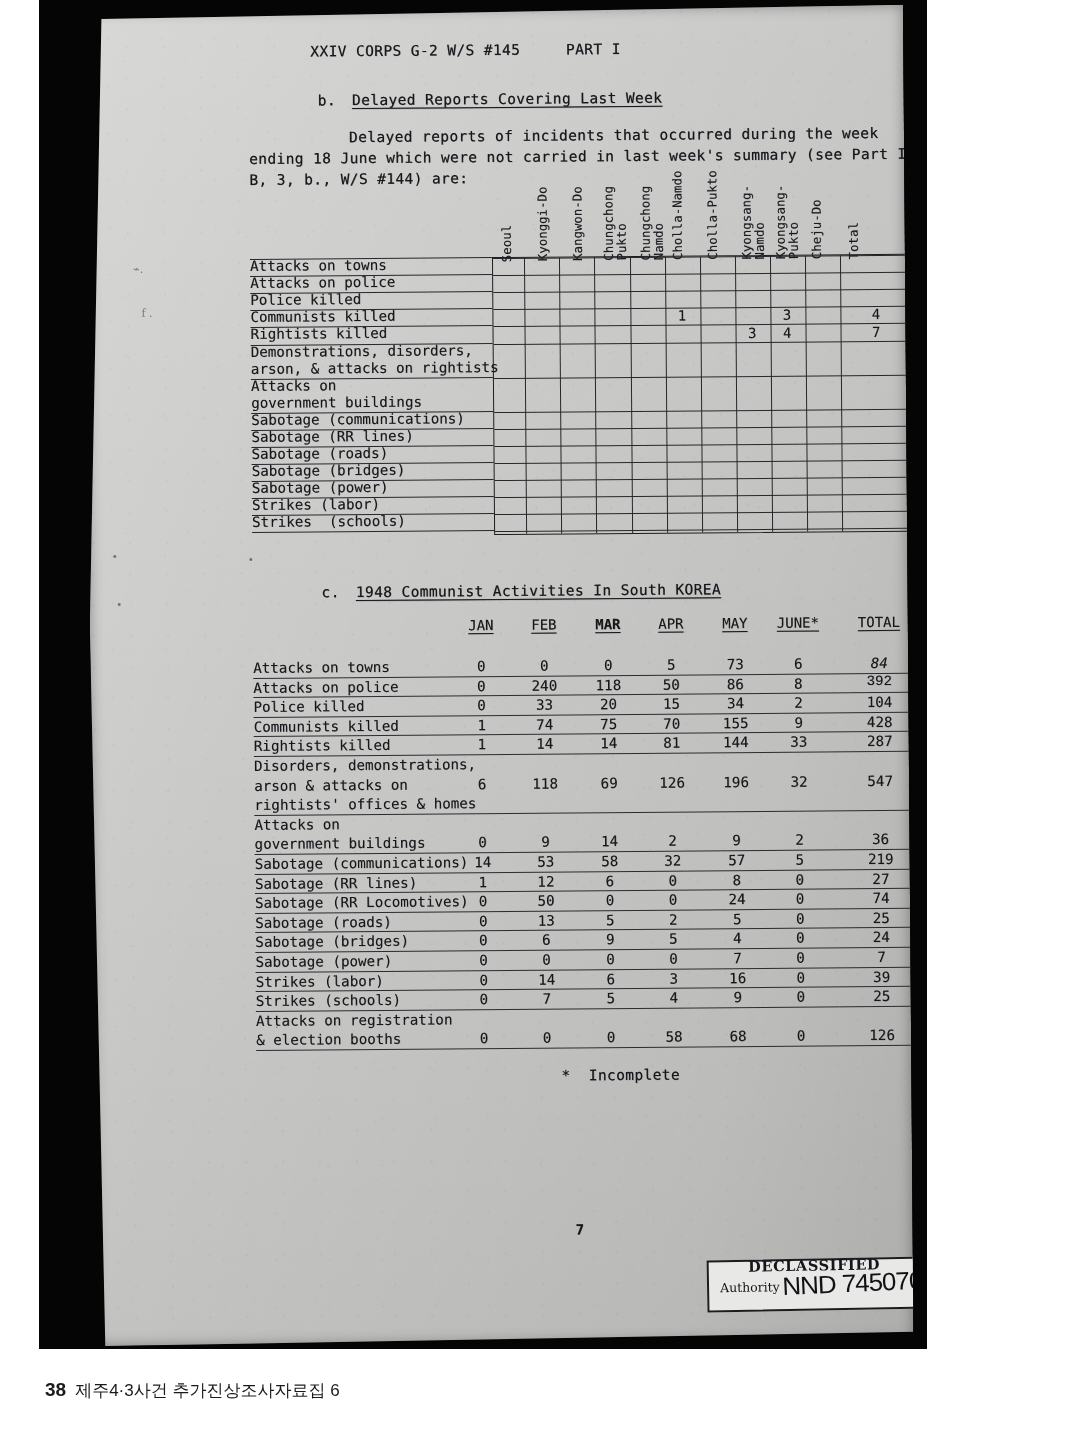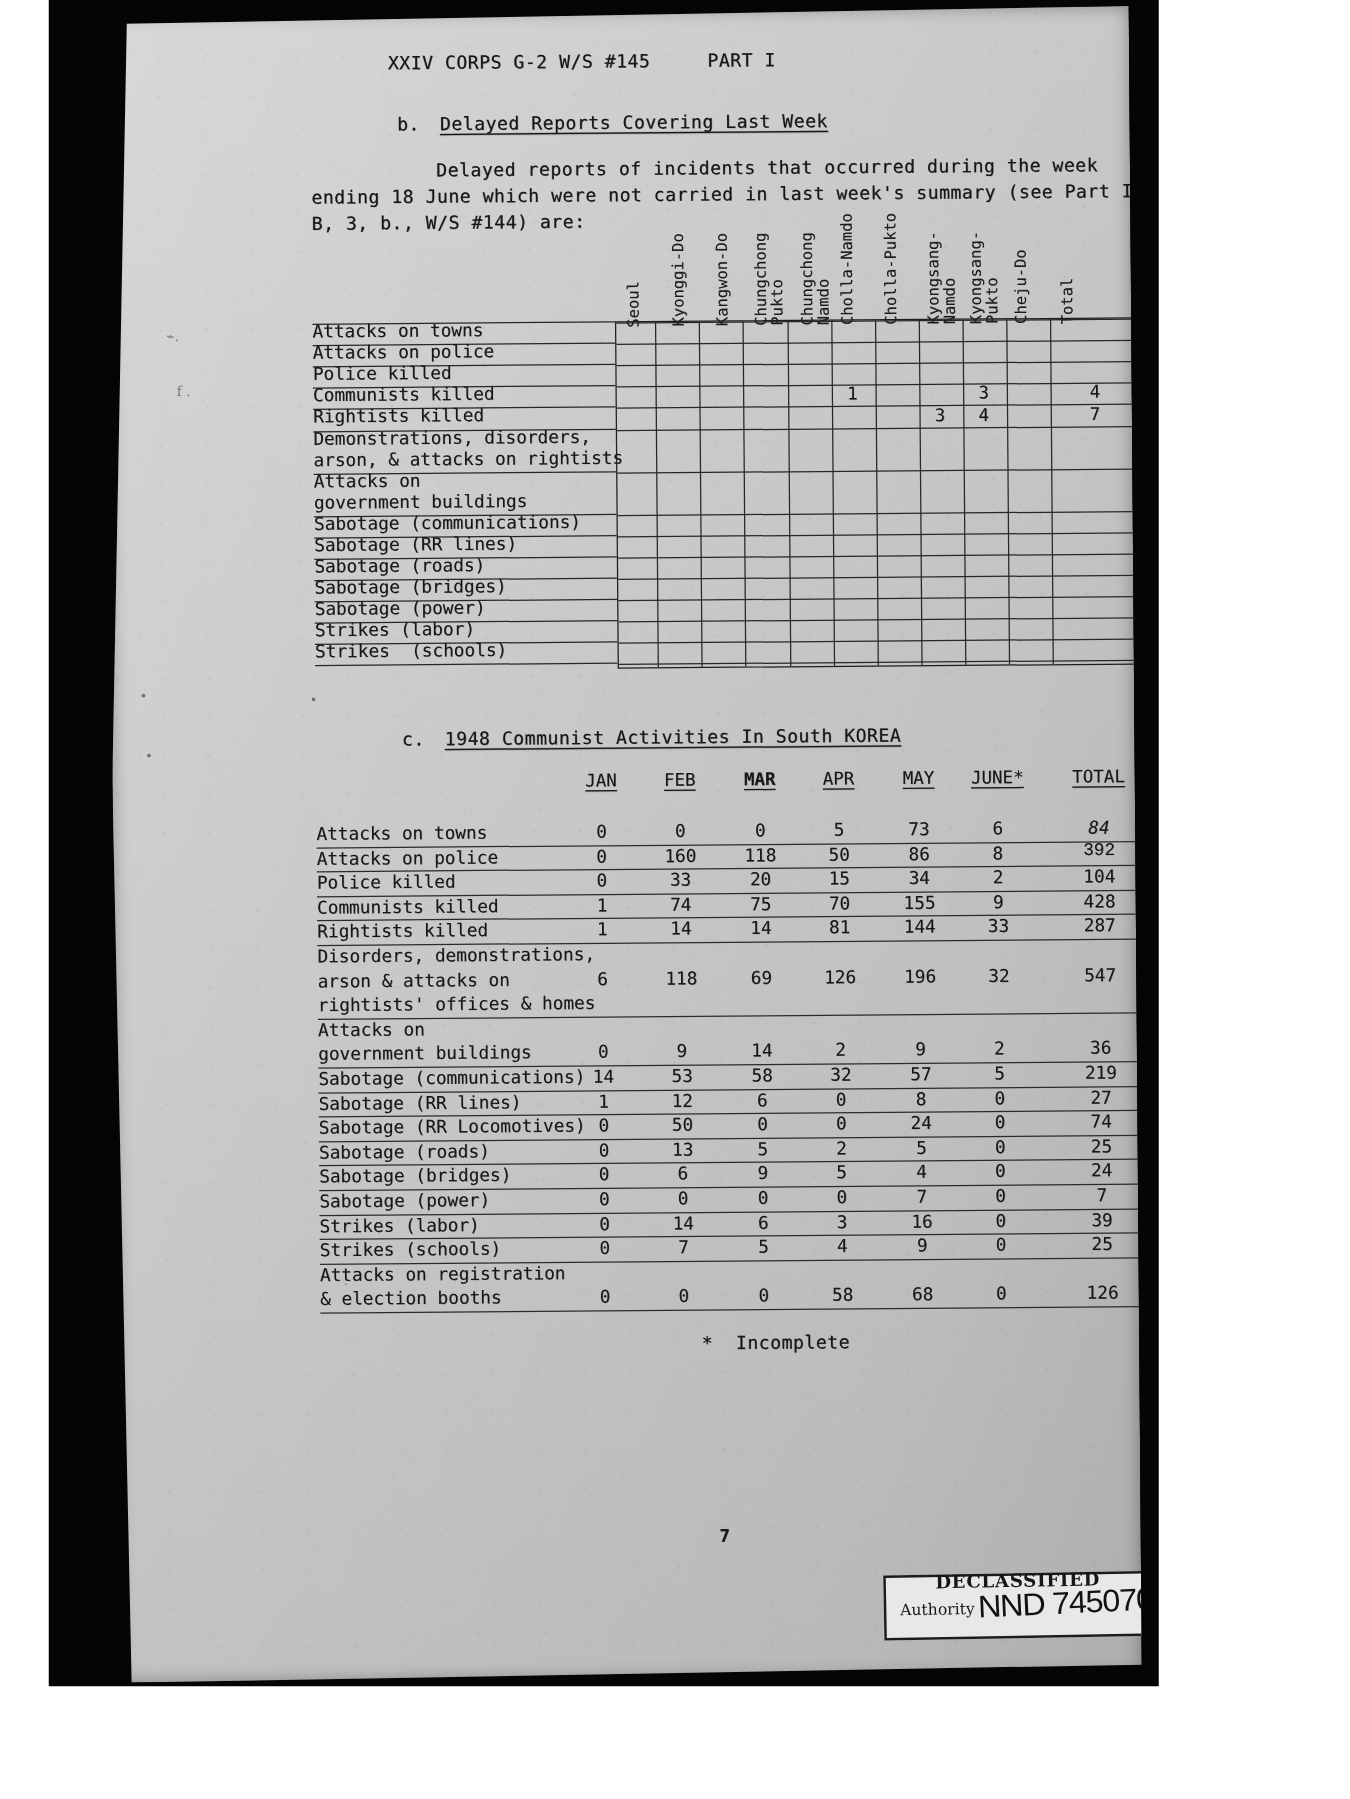--- a/index.html
+++ b/index.html
@@ -382,21 +382,21 @@
         <div class="t2-val" style="left: 202px; width: 52px; top: 0px;">0</div>
         <div class="t2-val" style="left: 265px; width: 52px; top: 0px;">0</div>
         <div class="t2-val" style="left: 329px; width: 52px; top: 0px;">0</div>
         <div class="t2-val" style="left: 392px; width: 52px; top: 0px;">5</div>
         <div class="t2-val" style="left: 456px; width: 52px; top: 0px;">73</div>
         <div class="t2-val" style="left: 519px; width: 52px; top: 0px;">6</div>
         <div class="t2-val" style="left: 600px; width: 52px; top: 0px; font-style: italic;">84</div>
         <div class="t2-rule" style="top: 17.6px;"></div>
         <div class="t2-label" style="top: 19.6px;">Attacks on police</div>
         <div class="t2-val" style="left: 202px; width: 52px; top: 19.6px;">0</div>
-        <div class="t2-val" style="left: 265px; width: 52px; top: 19.6px;">160</div>
+        <div class="t2-val" style="left: 265px; width: 52px; top: 19.6px;">240</div>
         <div class="t2-val" style="left: 329px; width: 52px; top: 19.6px;">118</div>
         <div class="t2-val" style="left: 392px; width: 52px; top: 19.6px;">50</div>
         <div class="t2-val" style="left: 456px; width: 52px; top: 19.6px;">86</div>
         <div class="t2-val" style="left: 519px; width: 52px; top: 19.6px;">8</div>
         <div class="t2-val" style="left: 600px; width: 52px; top: 18px; font-family: Liberation Mono, monospace;">392</div>
         <div class="t2-rule" style="top: 37.2px;"></div>
         <div class="t2-label" style="top: 39.2px;">Police killed</div>
         <div class="t2-val" style="left: 202px; width: 52px; top: 39.2px;">0</div>
         <div class="t2-val" style="left: 265px; width: 52px; top: 39.2px;">33</div>
         <div class="t2-val" style="left: 329px; width: 52px; top: 39.2px;">20</div>
@@ -539,14 +539,15 @@
     </div>
 
     <span class="pencil" style="left:46px;top:252px">⌁.</span>
     <span class="pencil" style="left:54px;top:296px">f .</span>
     <span class="dot" style="left:24px;top:544px"></span>
     <span class="dot" style="left:28px;top:592px"></span>
     <span class="dot" style="left:160px;top:548px"></span>
     <span class="pencil" style="left:182px;top:1008px">.</span>
   </div>
 
+  <div id="caption"><span id="caption-folio">38</span><span>제주4·3사건 추가진상조사자료집 6</span></div>
 
 </div>
 
 </body></html>

